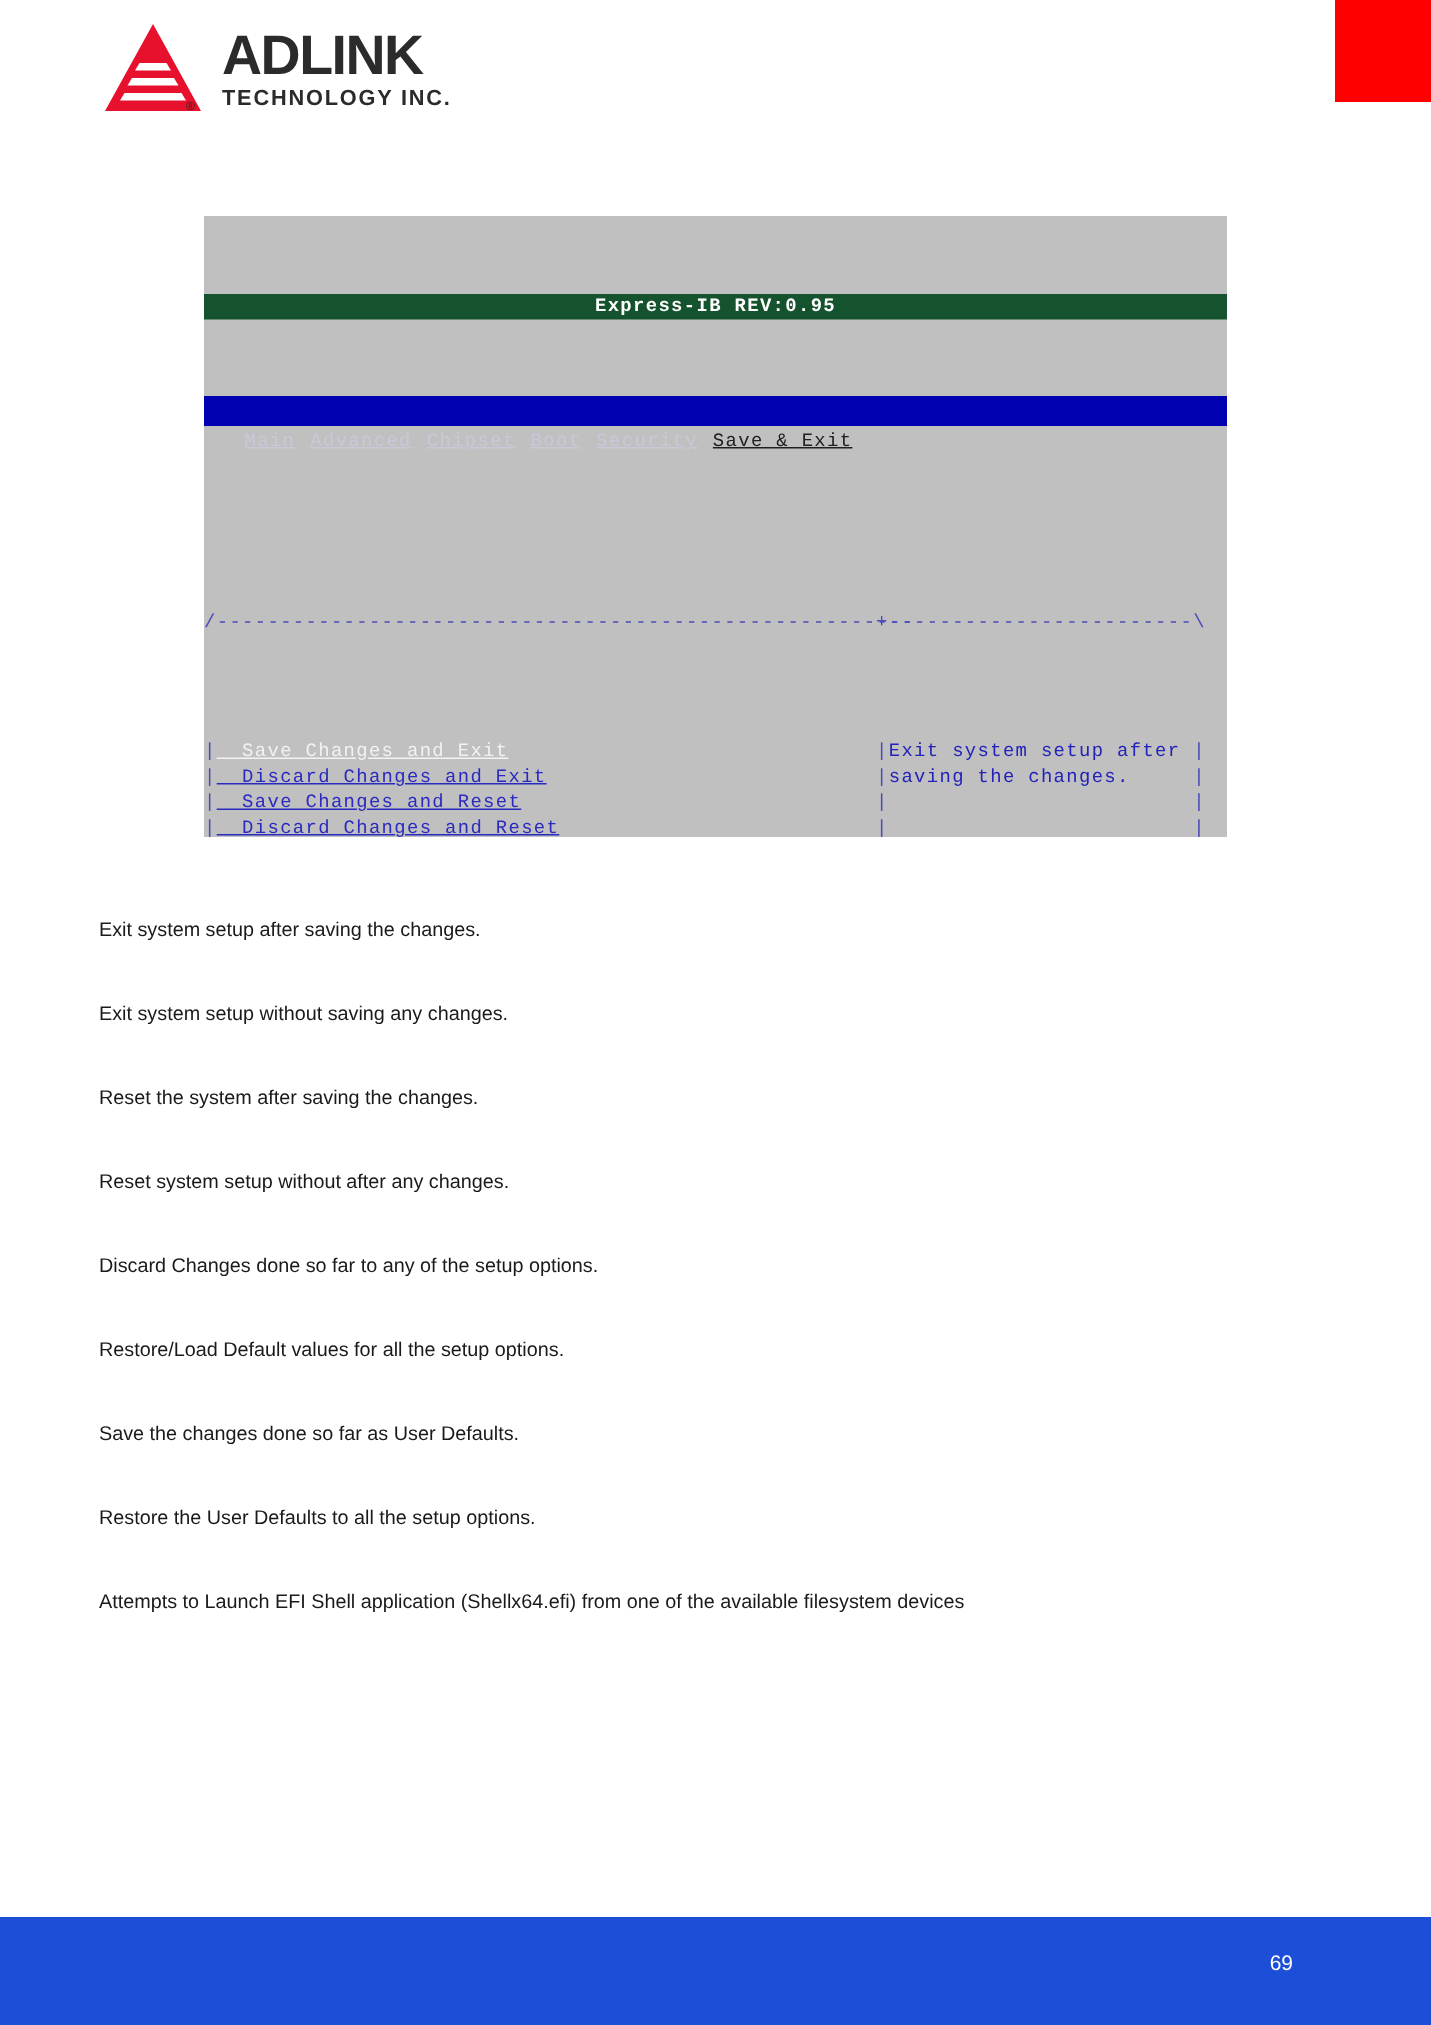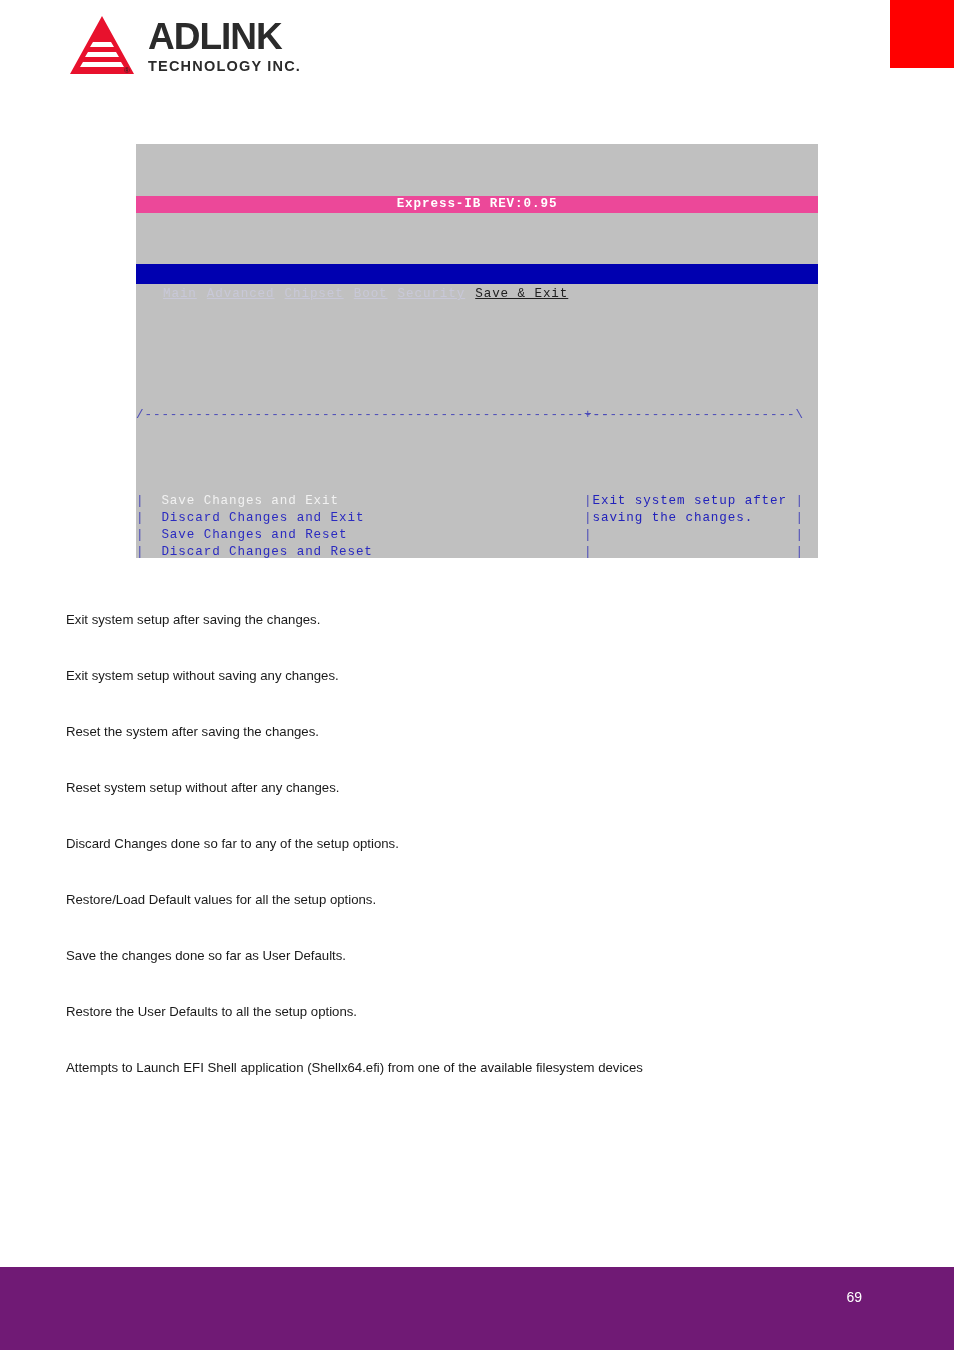--- a/index.html
+++ b/index.html
@@ -77,21 +77,21 @@
     background: #c0c0c0;
     font-family: "Liberation Mono", "DejaVu Sans Mono", monospace;
     font-size: 12.6px;
     line-height: 17.2px;
     letter-spacing: 0.9px;
     color: #2222bb;
     white-space: pre;
     overflow: hidden;
   }
   .bios-titlebar {
-    background: #ec4899;
+    background: #14532d;
     color: #ffffff;
     font-weight: bold;
     text-align: center;
     height: 17px;
     line-height: 17px;
   }
   .bios-tabbar {
     background: #0000b0;
     height: 20px;
     line-height: 20px;
@@ -131,21 +131,21 @@
     top: 0;
     width: 448px;
   }
   .rcol {
     position: absolute;
     left: 448px;
     top: 0;
     width: 234px;
   }
   .pipe { color: #4a4ab8; }
-  .item { color: #2a2ac0; }
+  .item { color: #2a2ac0; text-decoration: underline; }
   .item.selected {
     background: #c0c0c0;
     color: #f2f2f2;
   }
 
   
   .descriptions {
     position: absolute;
     left: 66px;
     top: 610px;
@@ -158,22 +158,22 @@
     height: 56px;
     line-height: 20px;
   }
 
   
   .page-footer {
     position: absolute;
     left: 0;
     bottom: 0;
     width: 954px;
-    height: 83px;
-    background: #701a75;
+    height: 72px;
+    background: #1d4ed8;
   }
   .page-number {
     position: absolute;
     right: 92px;
     top: 22px;
     color: #ffffff;
     font-family: "Liberation Sans", sans-serif;
     font-size: 14px;
   }
 </style>

